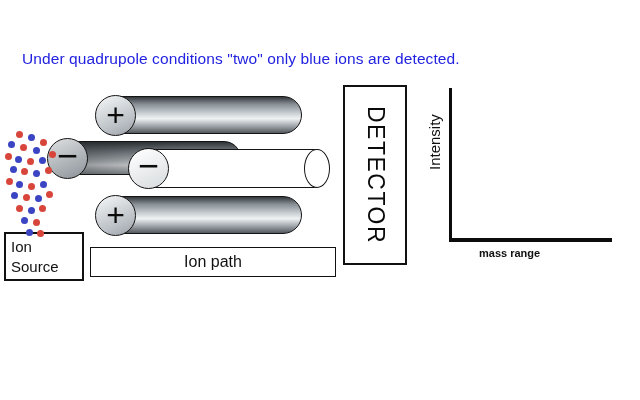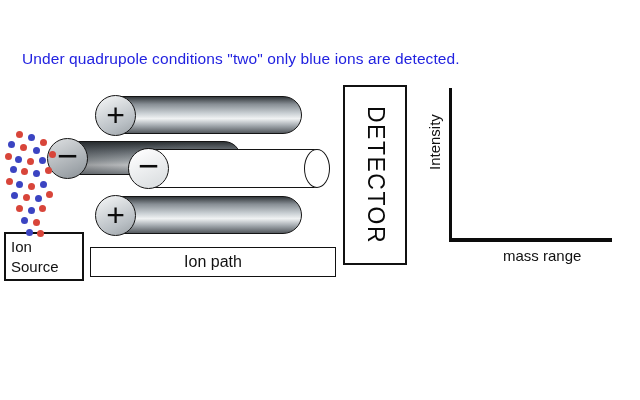--- a/index.html
+++ b/index.html
@@ -40,21 +40,21 @@
   .ion-path-box { left:90px; top:247px; width:246px; height:30px; border-width:1.5px;
       display:flex; align-items:center; justify-content:center; font-size:16px; }
   .detector-box { left:343px; top:85px; width:64px; height:180px; border-width:2.5px;
       display:flex; align-items:center; justify-content:center; }
   .detector-text { writing-mode:vertical-rl; font-size:23px; letter-spacing:1.5px; color:#0a0a0a; }
 
   .axis-v { position:absolute; left:449px; top:88px; width:2.5px; height:152px; background:#0c0c0c; }
   .axis-h { position:absolute; left:449px; top:238px; width:163px; height:3.5px; background:#0c0c0c; }
   .intensity-label { position:absolute; left:426px; top:86px; height:84px;
       writing-mode:vertical-rl; transform:rotate(180deg); display:flex; align-items:center; font-size:15px; }
-  .mass-label { position:absolute; left:503px; top:246px; font-size:15px; line-height:1.32; }
+  .mass-label { position:absolute; left:479px; top:246px; font-size:11px; line-height:1.32;font-weight:bold; }
 </style>
 </head>
 <body>
 
 <div class="page">
 
   <div class="title" style="color: rgb(34, 34, 224);">Under quadrupole conditions "two" only blue ions are detected.</div>
 
   <div class="rod-body metal rod-top"></div>
   <div class="rod-body metal2 rod-midleft"></div>

